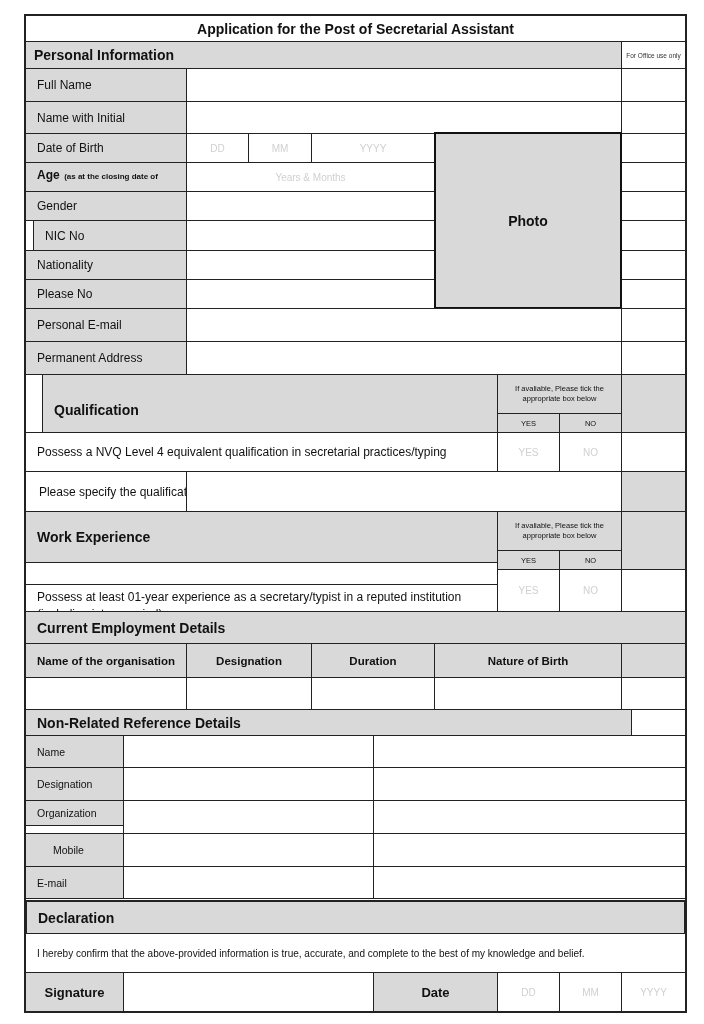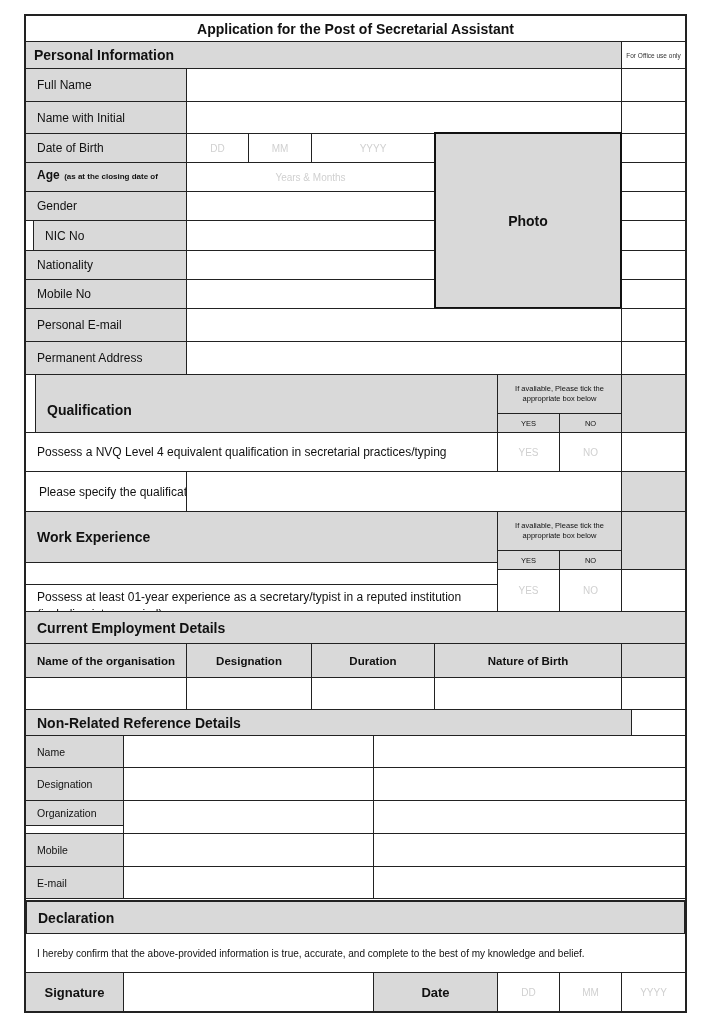--- a/index.html
+++ b/index.html
@@ -61,41 +61,41 @@
     <input class="fld" style="">
   </div>
 <div class="c" style="left:621px;top:220px;width:65px;height:31px;"></div>
 
 <div class="c g lbl" style="left:25px;top:250px;width:162px;height:30px;">Nationality</div>
 <div class="c" style="left:186px;top:250px;width:249px;height:30px;">
     <input class="fld" style="">
   </div>
 <div class="c" style="left:621px;top:250px;width:65px;height:30px;"></div>
 
-<div class="c g lbl" style="left:25px;top:279px;width:162px;height:30px;">Mobile No</div>
+<div class="c g lbl" style="left:25px;top:279px;width:162px;height:30px;">Please No</div>
 <div class="c" style="left:186px;top:279px;width:249px;height:30px;">
     <input class="fld" style="">
   </div>
 <div class="c" style="left:621px;top:279px;width:65px;height:30px;"></div>
 
 <div class="c g ctr thick" style="left:434px;top:132px;width:188px;height:177px;font-size:14px;font-weight:bold;">Photo</div>
 
 <div class="c g lbl" style="left:25px;top:308px;width:162px;height:34px;">Personal E-mail</div>
 <div class="c" style="left:186px;top:308px;width:436px;height:34px;">
     <input class="fld" style="">
   </div>
 <div class="c" style="left:621px;top:308px;width:65px;height:34px;"></div>
 
 <div class="c g lbl" style="left:25px;top:341px;width:162px;height:34px;">Permanent Address</div>
 <div class="c" style="left:186px;top:341px;width:436px;height:34px;">
     <input class="fld" style="">
   </div>
 <div class="c" style="left:621px;top:341px;width:65px;height:34px;"></div>
 
-<div class="c g hdr" style="left:35px;top:374px;width:473px;height:71px;">Qualification</div>
+<div class="c g hdr" style="left:42px;top:374px;width:473px;height:71px;">Qualification</div>
 <div class="c g ctr tiny" style="left:497px;top:374px;width:125px;height:40px;padding:0 4px;">If avaliable, Please tick the appropriate box below</div>
 <div class="c g ctr" style="left:497px;top:413px;width:63px;height:20px;font-size:7.5px;">YES</div>
 <div class="c g ctr" style="left:559px;top:413px;width:63px;height:20px;font-size:7.5px;">NO</div>
 <div class="c g" style="left:621px;top:374px;width:65px;height:59px;"></div>
 
 <div class="c lbl" style="left:25px;top:432px;width:473px;height:40px;">Possess a NVQ Level 4 equivalent qualification in secretarial practices/typing</div>
 <div class="c ctr ph" style="left:497px;top:432px;width:63px;height:40px;">YES</div>
 <div class="c ctr ph" style="left:559px;top:432px;width:63px;height:40px;">NO</div>
 <div class="c" style="left:621px;top:432px;width:65px;height:40px;"></div>
 
@@ -156,21 +156,21 @@
   </div>
 
 <div class="c g" style="left:25px;top:800px;width:99px;height:26px;font-size:10.5px;padding-left:11px;">Organization</div>
 <div class="c" style="left:123px;top:800px;width:251px;height:34px;">
     <input class="fld" style="">
   </div>
 <div class="c" style="left:373px;top:800px;width:313px;height:34px;">
     <input class="fld" style="">
   </div>
 
-<div class="c g" style="left:25px;top:833px;width:99px;height:34px;font-size:10.5px;padding-left:11px;">Mobile</div>
+<div class="c g" style="left:25px;top:833px;width:99px;height:34px;font-size:10.5px;padding-left:27px;">Mobile</div>
 <div class="c" style="left:123px;top:833px;width:251px;height:34px;">
     <input class="fld" style="">
   </div>
 <div class="c" style="left:373px;top:833px;width:313px;height:34px;">
     <input class="fld" style="">
   </div>
 
 <div class="c g" style="left:25px;top:866px;width:99px;height:33px;font-size:10.5px;padding-left:11px;">E-mail</div>
 <div class="c" style="left:123px;top:866px;width:251px;height:33px;">
     <input class="fld" style="">

